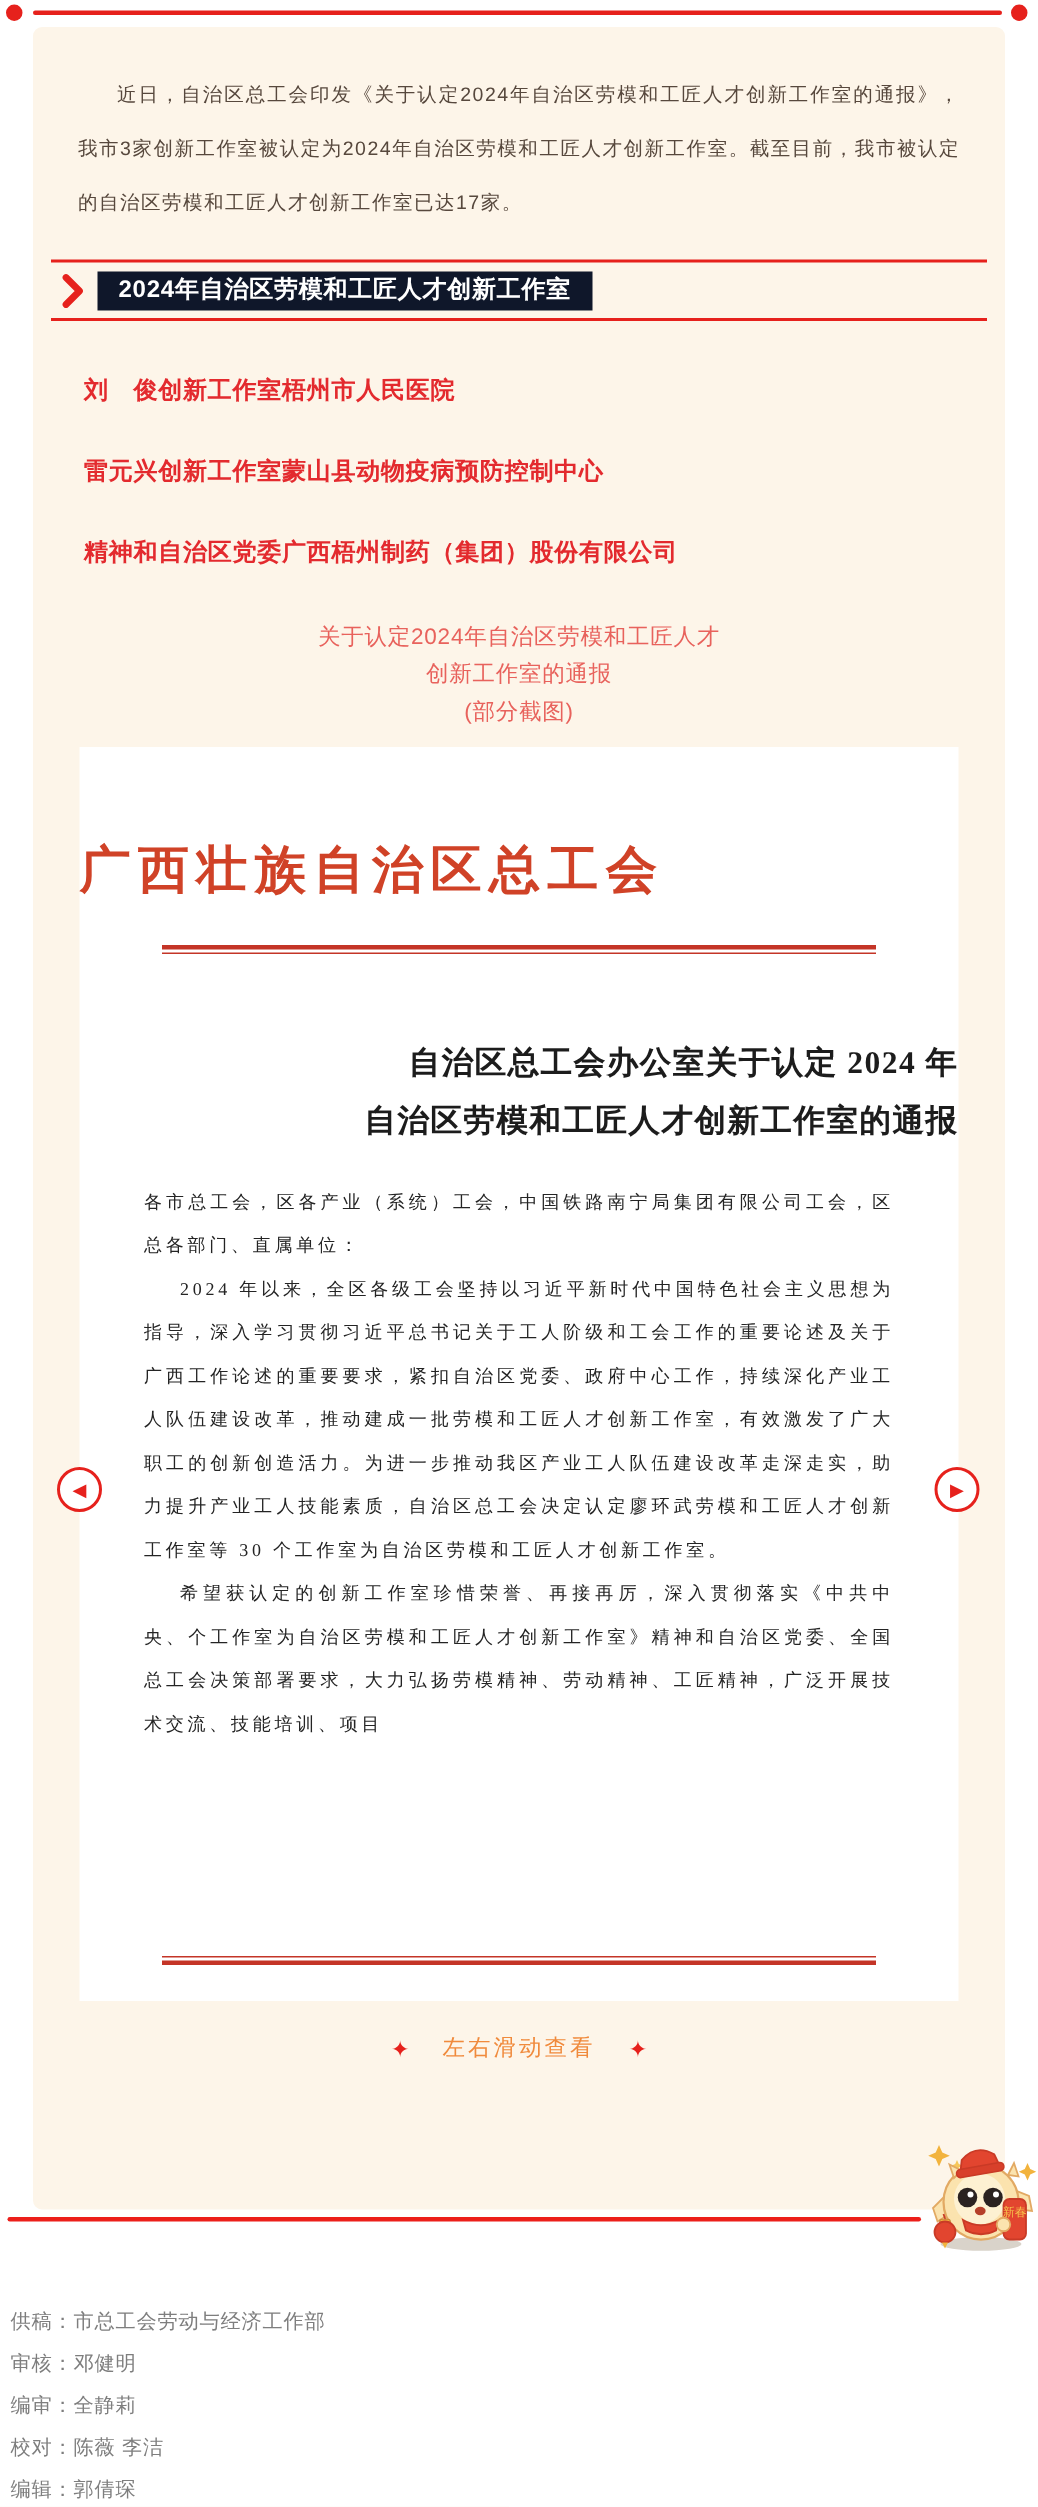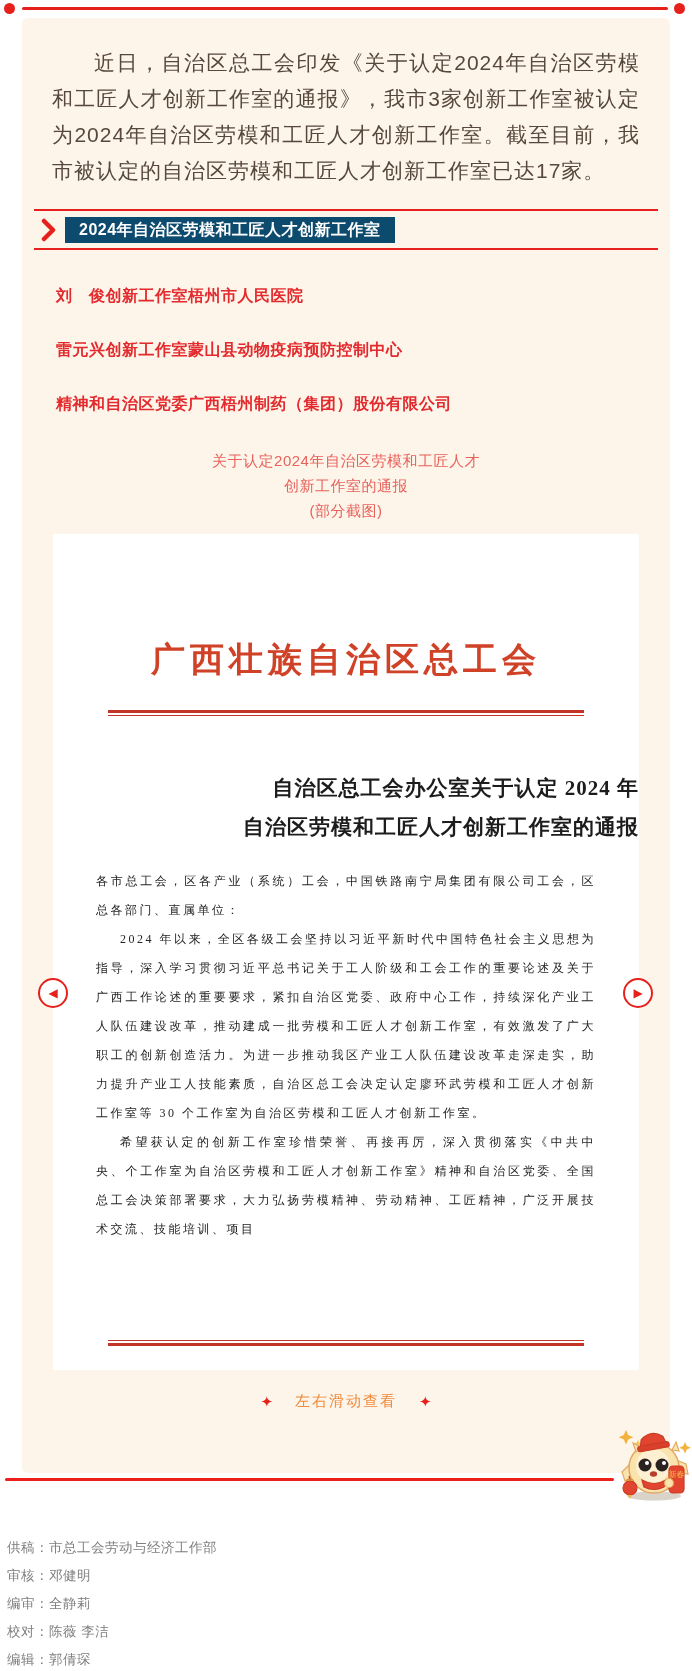--- a/index.html
+++ b/index.html
@@ -18,52 +18,52 @@
   .top-rule { position:absolute; top:7px; left:22px; width:646px; height:3px; background:#e6211c; border-radius:2px; }
 
   
   .card {
     position:absolute; left:22px; top:18px; width:648px; height:1455px;
     background:#fdf5e9; border-radius:6px;
   }
 
   .intro {
     margin:27px 30px 0 30px;
-    font-size:21px; line-height:36px; letter-spacing:1px;
+    font-size:13px; line-height:36px; letter-spacing:1px;
     color:#57483d; text-indent:2em; text-align:justify;
   }
 
   
   .section-header { margin:20px 12px 0 12px; }
   .section-header .rule { height:2px; background:#e6211c; }
   .section-header .row { display:flex; align-items:center; margin:5px 0; height:27px; }
   .chevron-wrap { margin-left:7px; display:flex; align-items:center; }
   .badge {
-    margin-left:9px; background:#0c4a6e; color:#ffffff;
+    margin-left:9px; background:#0f172a; color:#ffffff;
     font-size:16px; font-weight:bold; letter-spacing:0.5px;
     height:26px; line-height:26px; padding:0 14px;
   }
 
   
   .w-table { margin:36px 0 0 14px; color:#e32a2e; font-weight:bold; font-size:16px; }
   .w-table .t-row { margin-bottom:33px; letter-spacing:0.5px; }
   .w-table .c-name { display:inline-block; width:186px; }
   .w-table .t-row.data .c-name { width:152px;text-align:right; }
 
   
   .caption { margin-top:3px; text-align:center; color:#e8625c; font-size:15px; line-height:25px; letter-spacing:0.5px; }
 
   
   .doc {
     position:relative; margin:11px auto 0 auto; width:586px; height:836px;
     background:#ffffff; overflow:hidden;
     font-family:"Liberation Serif","DejaVu Serif",serif;
   }
   .doc-org {
-    margin-top:103px; text-align:center;
+    margin-top:59px; text-align:left;
     color:#d04227; font-size:34px; font-weight:bold; letter-spacing:5px;
   }
   .doc-rule { width:476px; margin:27px auto 0 auto; }
   .doc-rule .thick { height:3px; background:#c43527; }
   .doc-rule .thin  { height:1px; background:#c43527; margin-top:2px; }
   .doc-rule.bottom { position:absolute; left:55px; bottom:24px; margin:0; }
   .doc-rule.bottom .thin { margin-top:0; }
   .doc-rule.bottom .thick { margin-top:2px; }
   .doc-title {
     margin-top:53px; text-align:right; color:#1c1c1c;

